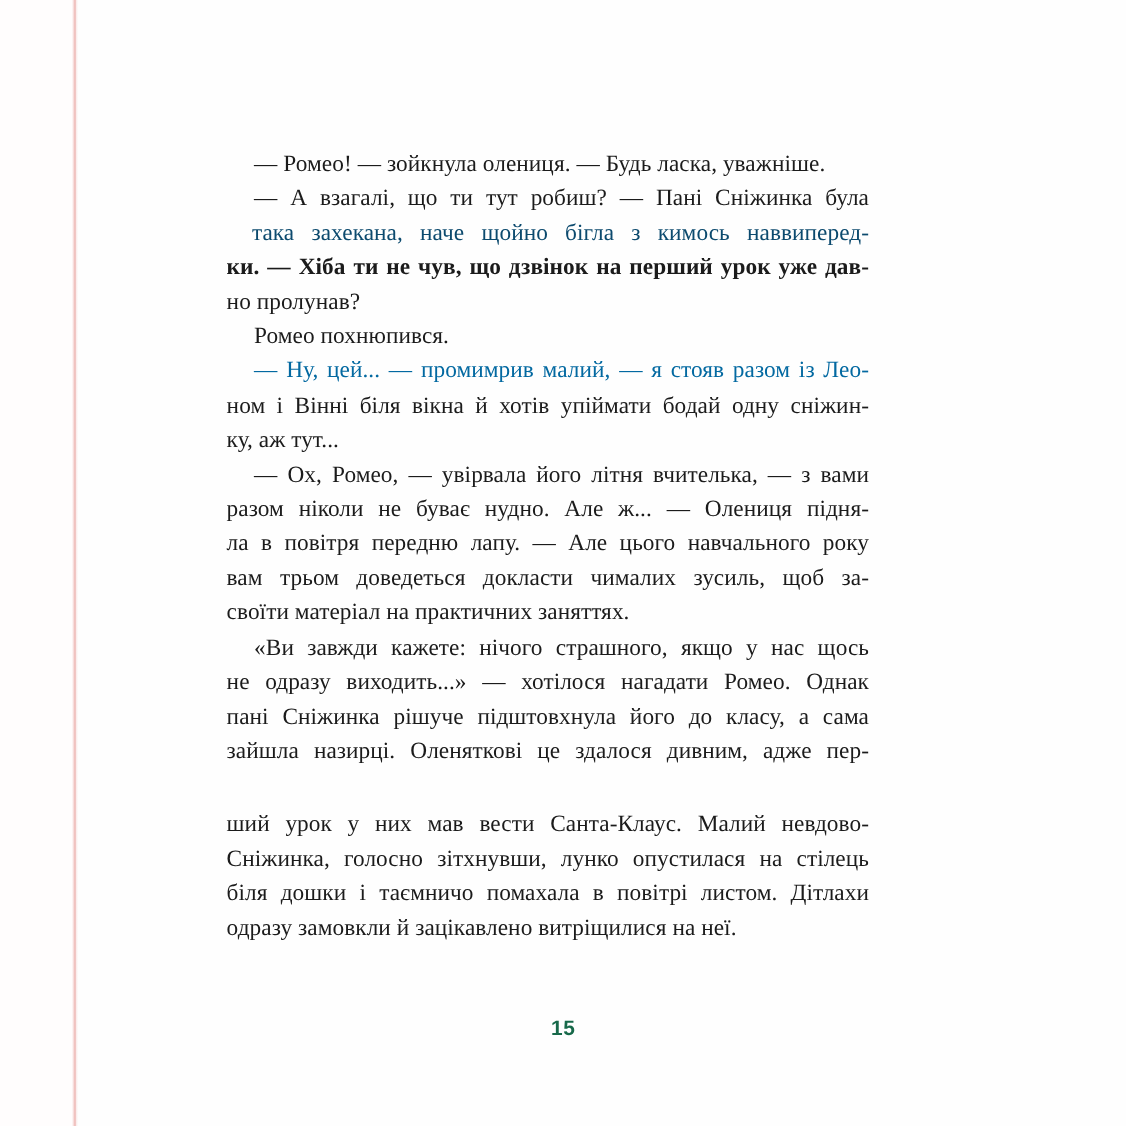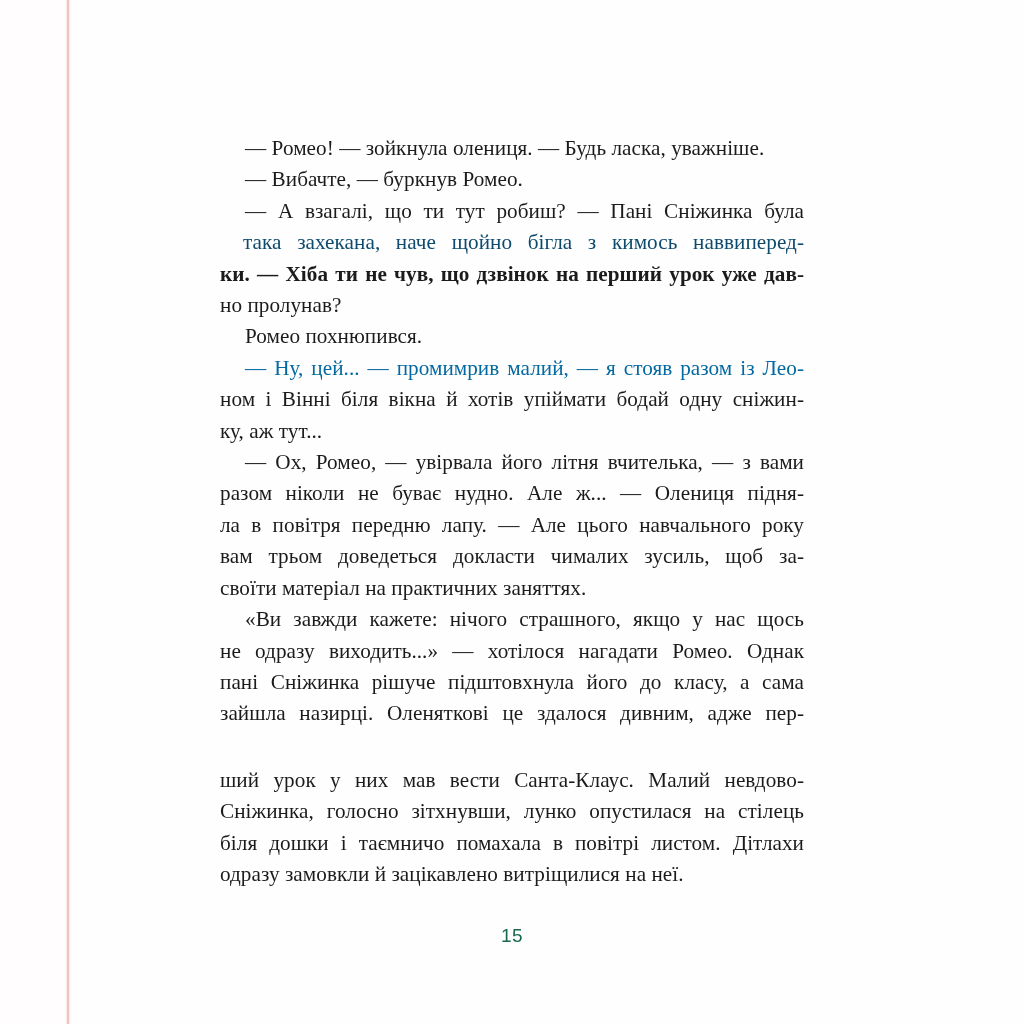--- a/index.html
+++ b/index.html
@@ -49,21 +49,21 @@
     height: 1024px;
     background: linear-gradient(to right,
         rgba(240,195,192,0) 0%,
         rgba(240,195,192,0.35) 30%,
         rgba(240,195,192,0.35) 70%,
         rgba(240,195,192,0) 100%);
   }
 
   .text-block {
     position: absolute;
-    left: 220px;
+    left: 206px;
     top: 133px;
     width: 584px;
   }
 
   .line {
     font-size: 21.2px;
     line-height: 31.4px;
     color: #1b1b1b;
     white-space: pre;
     letter-spacing: 0.05px;
@@ -81,37 +81,36 @@
   }
 
   .page-number {
     position: absolute;
     left: 0;
     top: 925px;
     width: 1024px;
     text-align: center;
     font-family: "Liberation Sans", "DejaVu Sans", sans-serif;
     font-size: 19px;
-    font-weight: 400;
+    font-weight: 700;
     color: #17694a;
     letter-spacing: 0.5px;
   }
 </style>
 </head>
 <body style="background: rgb(254, 254, 254);">
 
 <div class="page" style="background: rgb(254, 254, 254);">
 
   <div class="page-gutter"></div>
   <div class="binding-line-soft"></div>
   <div class="binding-line" style="background: rgb(240, 195, 192);"></div>
 
   <div class="text-block" id="body-text">
       <div class="line indent" style="color: rgb(27, 27, 27);">— Ромео! — зойкнула олениця. — Будь ласка, уважніше.</div>
-      <div class="line indent" style="color: rgb(27, 27, 27);">— Вибачте, — буркнув Ромео.</div>
       <div class="line justify indent" style="color: rgb(27, 27, 27);">— А взагалі, що ти тут робиш? — Пані Сніжинка була</div>
       <div class="line justify" style="color: #0c4a6e; margin-left: 23px;">така захекана, наче щойно бігла з кимось наввиперед-</div>
       <div class="line justify" style="color: rgb(27, 27, 27); font-weight: bold;">ки. — Хіба ти не чув, що дзвінок на перший урок уже дав-</div>
       <div class="line" style="color: rgb(27, 27, 27);">но пролунав?</div>
       <div class="line indent" style="color: rgb(27, 27, 27);">Ромео похнюпився.</div>
       <div class="line justify indent" style="color: #0369a1;">— Ну, цей... — промимрив малий, — я стояв разом із Лео-</div>
       <div class="line justify" style="color: rgb(27, 27, 27);">ном і Вінні біля вікна й хотів упіймати бодай одну сніжин-</div>
       <div class="line" style="color: rgb(27, 27, 27);">ку, аж тут...</div>
       <div class="line justify indent" style="color: rgb(27, 27, 27);">— Ох, Ромео, — увірвала його літня вчителька, — з вами</div>
       <div class="line justify" style="color: rgb(27, 27, 27);">разом ніколи не буває нудно. Але ж... — Олениця підня-</div>

